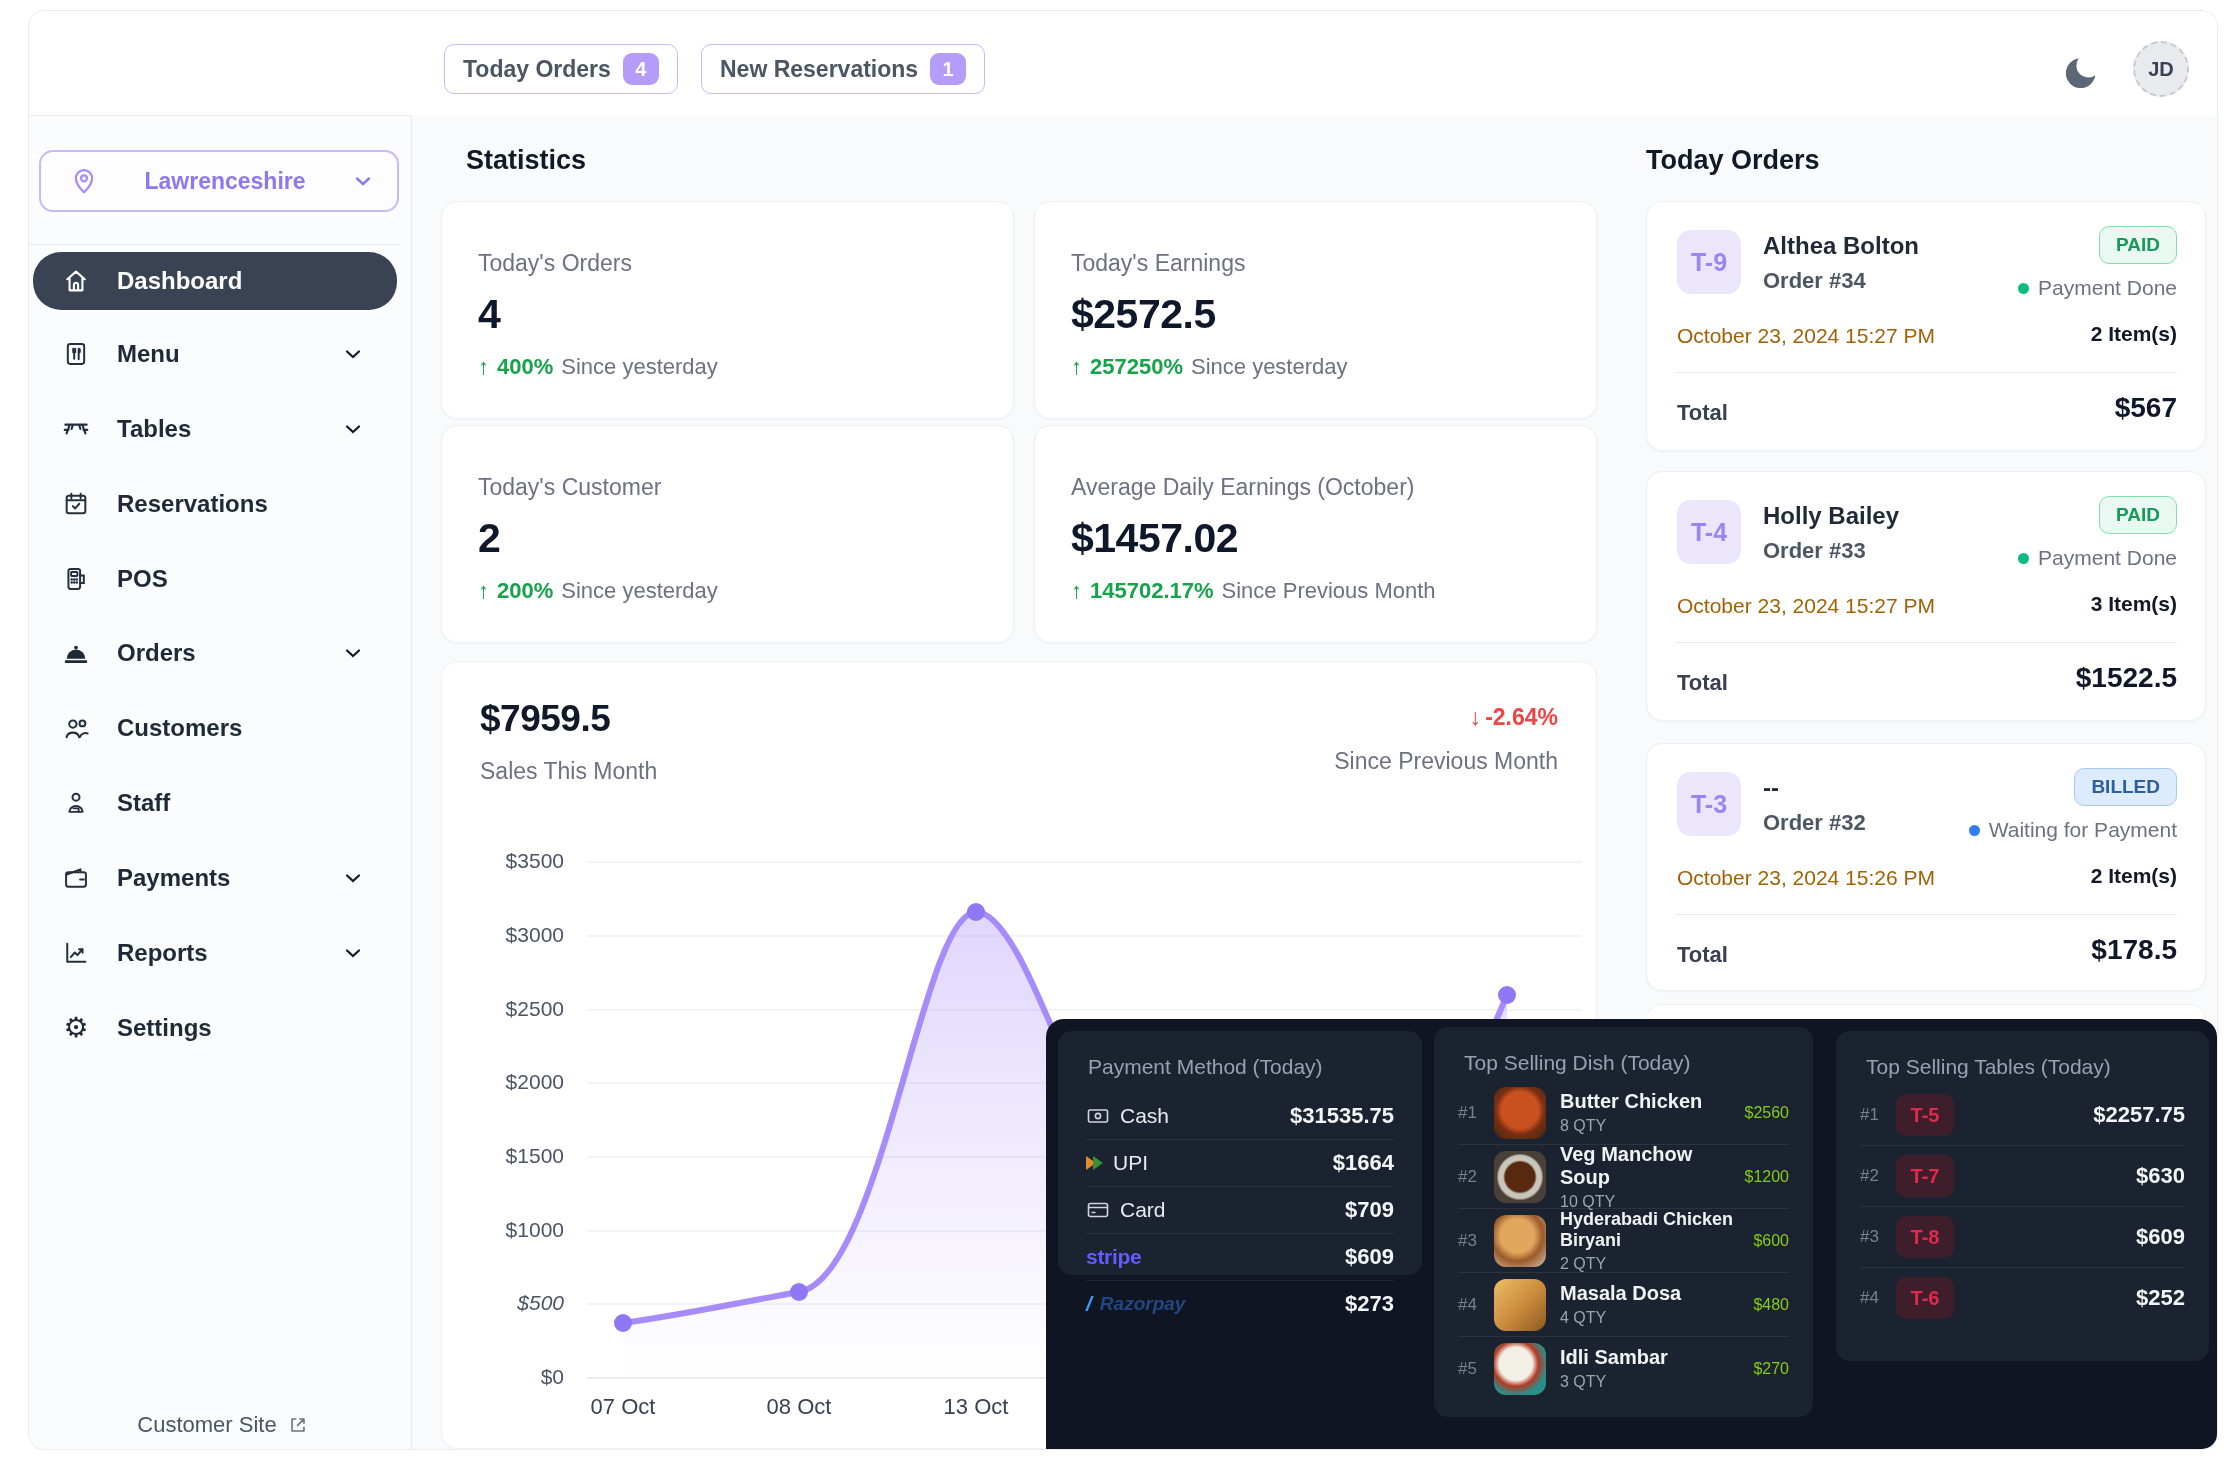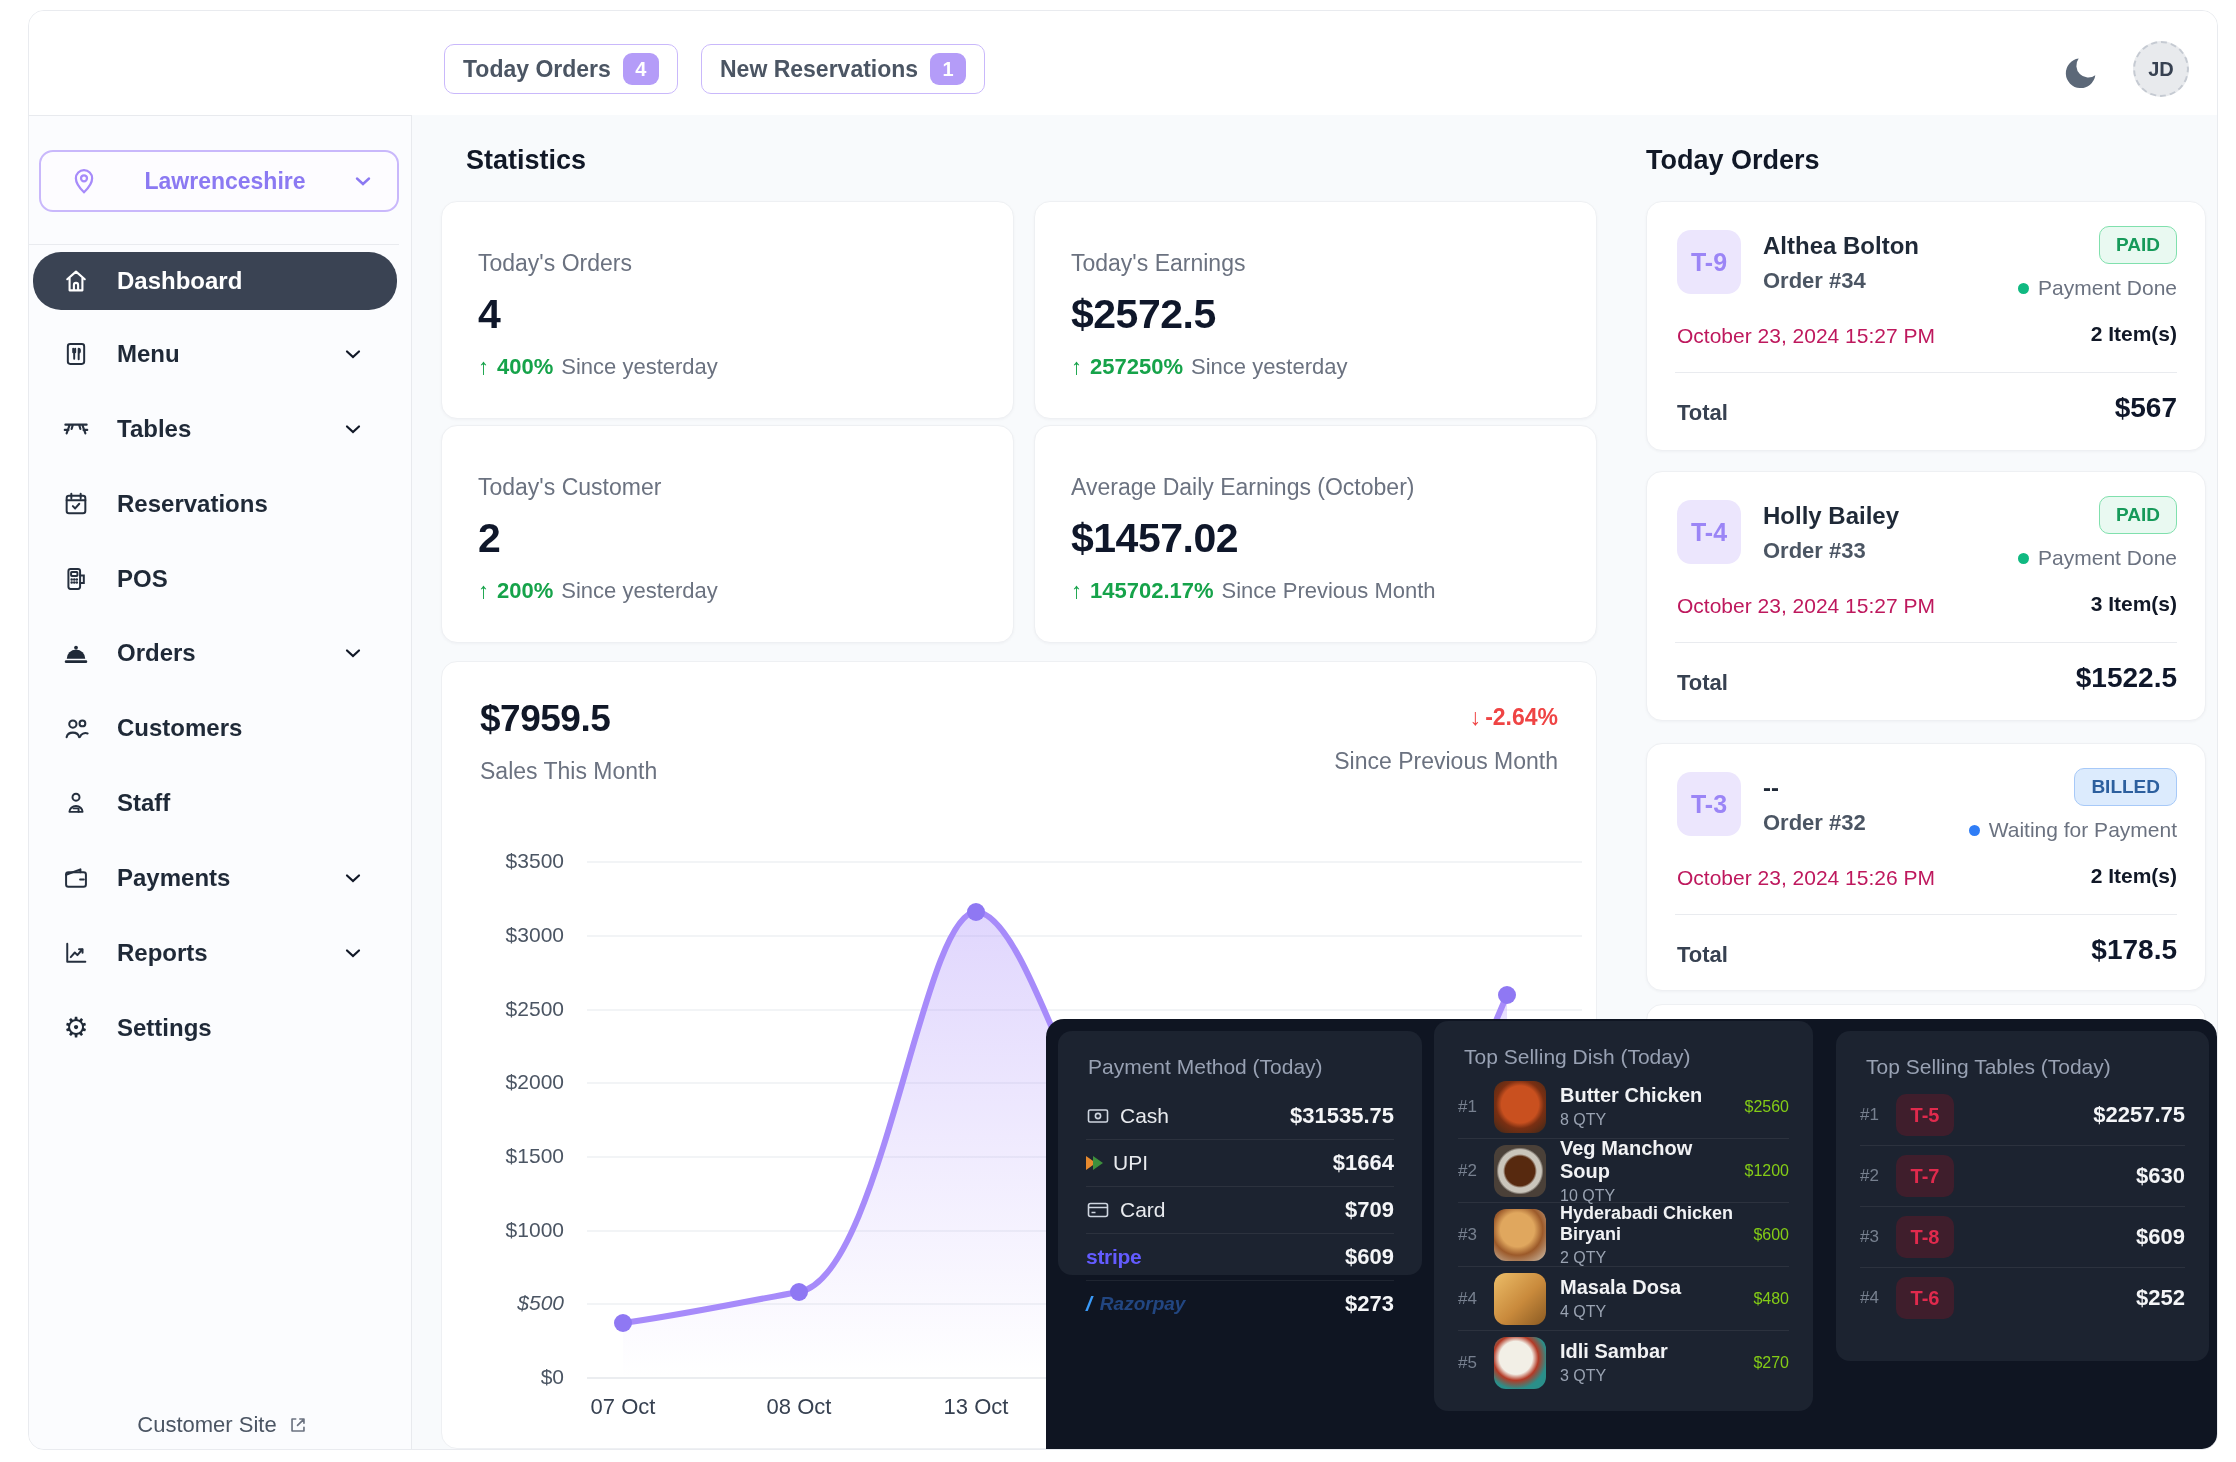--- a/index.html
+++ b/index.html
@@ -49,21 +49,21 @@
   .oc-tbadge{position:absolute;left:30px;top:28px;width:64px;height:64px;border-radius:14px;background:#ece6fd;color:#9b85f6;font-weight:700;font-size:25px;display:flex;align-items:center;justify-content:center;}
   .oc-name{position:absolute;left:116px;top:30px;font-size:24px;font-weight:700;color:#1f2937;}
   .oc-ordno{position:absolute;left:116px;top:66px;font-size:22px;color:#4b5563;font-weight:600;}
   .oc-status{position:absolute;right:28px;top:24px;height:38px;padding:16px 16px;border-radius:10px;display:flex;align-items:center;font-size:19px;font-weight:700;box-sizing:border-box;}
   .oc-status.paid{background:#e9f9f1;border:1.5px solid #80e0ad;color:#169a5a;}
   .oc-status.billed{background:#dcebfd;border:1.5px solid #a7c9f8;color:#2c5f9e;}
   .oc-note{position:absolute;right:28px;top:74px;display:flex;align-items:center;gap:9px;font-size:21px;color:#6b7280;}
   .dot{width:11px;height:11px;border-radius:50%;}
   .dot.green{background:#10b981;}
   .dot.blue{background:#2f7df6;}
-  .oc-date{position:absolute;left:30px;top:122px;font-size:21px;color:#be185d;}
+  .oc-date{position:absolute;left:30px;top:122px;font-size:21px;color:#a16207;}
   .oc-items{position:absolute;right:28px;top:120px;font-size:21px;font-weight:700;color:#111827;}
   .oc-div{position:absolute;left:28px;right:28px;top:170px;height:1px;background:#e9ebef;}
   .oc-total-l{position:absolute;left:30px;top:198px;font-size:22px;color:#374151;font-weight:600;}
   .oc-total-v{position:absolute;right:28px;top:190px;font-size:28px;font-weight:700;color:#0f172a;}
   .card-sliver{position:absolute;left:1617px;top:993px;width:560px;height:44px;background:#fff;border:1px solid #eef0f3;border-radius:16px;box-sizing:border-box;}
   
   .darkwrap{position:absolute;left:1017px;top:1008px;width:1171px;height:430px;background:#0f1522;border-radius:18px 18px 0 0;}
   .dpanel{position:absolute;background:#1c2330;border-radius:14px;box-sizing:border-box;}
   .dp-title{position:absolute;left:30px;top:24px;font-size:21px;color:#98a1b3;}
   .pm-rows{position:absolute;left:28px;right:28px;top:62px;}
@@ -458,21 +458,21 @@
         <div class="pm-row">
           <span class="plabel">
               <span class="rzp-slash">/</span>
               <span class="rzp-mark">Razorpay</span>
             </span>
           <span class="pamount">$273</span>
         </div>
       </div>
     </div>
 
-    <div class="dpanel" style="left:388px;top:2px;width:379px;height:390px;">
+    <div class="dpanel" style="left:388px;top:8px;width:379px;height:390px;">
       <div class="dp-title">Top Selling Dish (Today)</div>
       <div class="dish-rows">
         <div class="dish-row">
           <span class="rank">#1</span>
           <span class="thumb d1"></span>
           <span class="dish-info">
               <div class="dish-name">Butter Chicken</div>
               <div class="dish-qty">8 QTY</div>
             </span>
           <span class="dish-amt">$2560</span>

